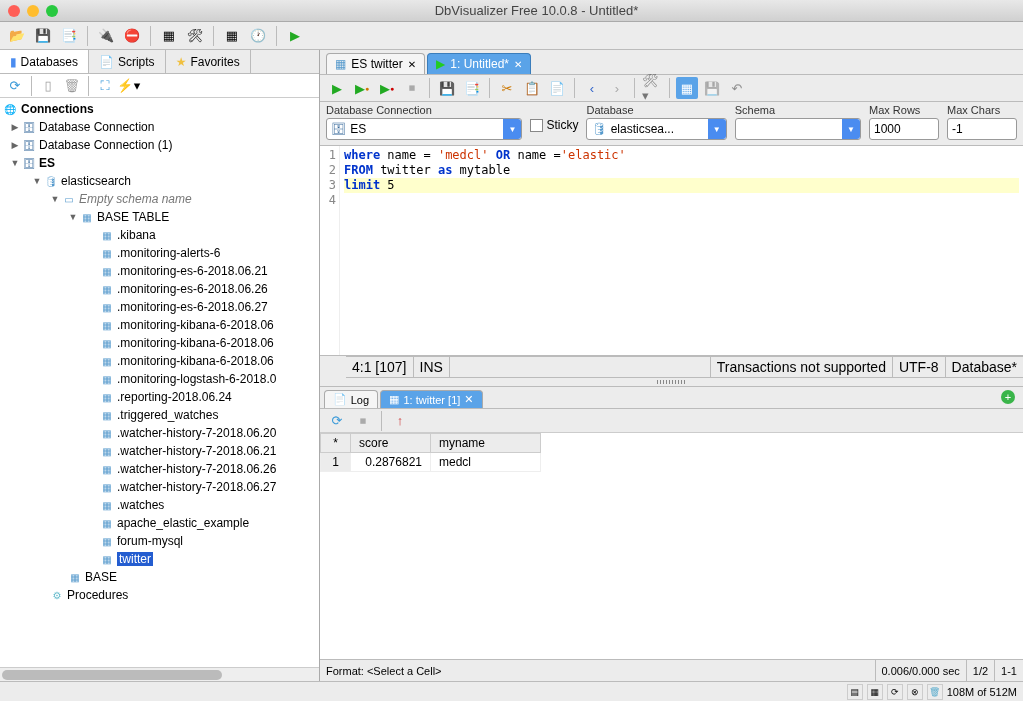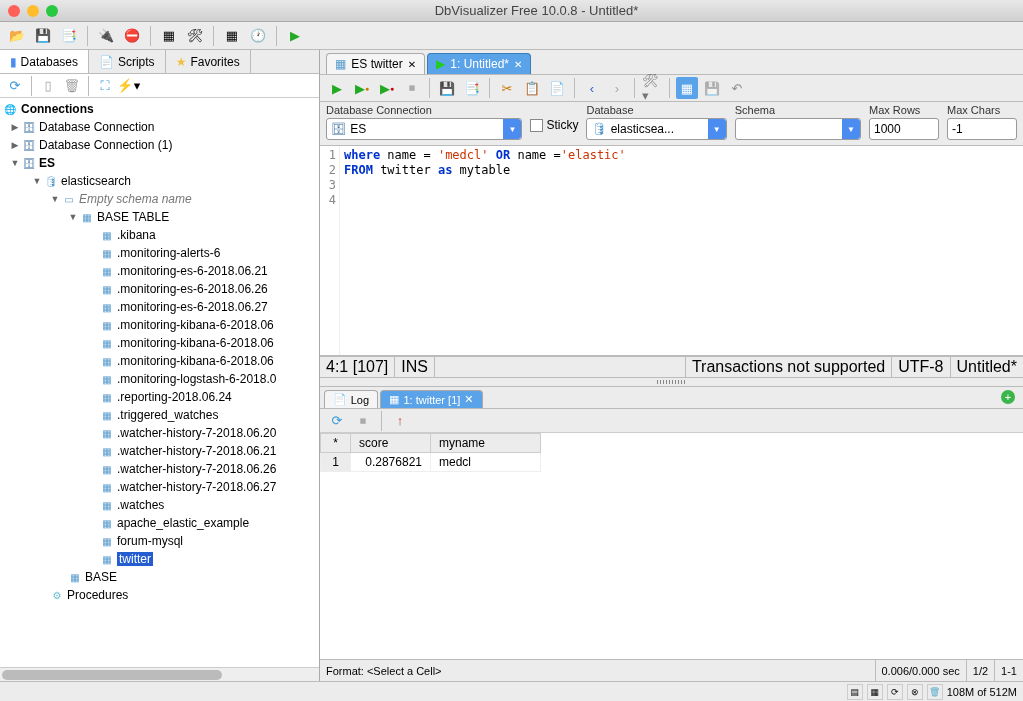--- a/index.html
+++ b/index.html
@@ -38,21 +38,21 @@
 .conn-label { font-size: 11px; color: #333; margin-bottom: 2px; }
 .sel-box { height: 22px; border: 1px solid #999; border-radius: 3px; background: #fff; display: flex; align-items: center; padding: 0 4px; position: relative; }
 .sel-arrow { position: absolute; right: 0; top: 0; width: 18px; height: 100%; background: #4a8cf0; border-radius: 0 3px 3px 0; display: flex; align-items: center; justify-content: center; color: #fff; font-size: 8px; }
 .inp-box { height: 22px; border: 1px solid #999; border-radius: 3px; background: #fff; padding: 0 4px; display: flex; align-items: center; }
 .sql-editor { flex: 0 0 210px; background: #fff; border-bottom: 1px solid #bbb; font-family: Menlo, Consolas, monospace; font-size: 12px; display: flex; overflow: hidden; }
 .gutter { width: 20px; background: #fff; border-right: 1px solid #eee; text-align: right; padding-right: 3px; color: #888; line-height: 15px; padding-top: 2px; }
 .code { flex: 1; line-height: 15px; padding: 2px 4px; position: relative; }
 .code .kw { color: #0033cc; font-weight: bold; }
 .code .str { color: #cc3300; }
 .code .hl { background: #ffffcc; display: block; }
-.status-row { height: 22px; border-top: 1px solid #bbb; border-bottom: 1px solid #bbb; background: #ececec; display: flex; align-items: center; font-size: 16px; }
+.status-row { height: 22px; border-top: 1px solid #bbb; border-bottom: 1px solid #bbb; background: #ececec; display: flex; align-items: center; font-size: 14px; margin-left: 26px; }
 .status-cell { border-right: 1px solid #bbb; padding: 0 6px; height: 100%; display: flex; align-items: center; }
 .drag-handle { height: 8px; background: #ececec; display: flex; align-items: center; justify-content: center; cursor: row-resize; }
 .drag-dots { width: 30px; height: 4px; background: repeating-linear-gradient(90deg, #888 0 1px, transparent 1px 3px); }
 .results-area { flex: 1; display: flex; flex-direction: column; background: #fff; border-top: 1px solid #bbb; }
 .res-tabs { height: 22px; background: #ececec; border-bottom: 1px solid #bbb; display: flex; align-items: flex-end; padding-left: 4px; position: relative; }
 .res-tab { padding: 2px 8px; border: 1px solid #aaa; border-bottom: none; border-radius: 4px 4px 0 0; background: #f5f5f5; margin-right: 2px; font-size: 11px; display: flex; align-items: center; gap: 4px; cursor: pointer; }
 .res-tab.active { background: #5aa3e8; color: #fff; }
 .res-plus { position: absolute; right: 8px; top: 3px; width: 14px; height: 14px; background: #3ab54a; border-radius: 50%; color: #fff; display: flex; align-items: center; justify-content: center; font-size: 11px; cursor: pointer; }
 .res-toolbar { height: 24px; border-bottom: 1px solid #ccc; background: #ececec; display: flex; align-items: center; padding: 0 6px; gap: 4px; }
 .grid { flex: 1; overflow: auto; background: #fff; }
@@ -326,30 +326,31 @@
             <span>-1</span>
           </div>
       </div>
     </div>
 
     <div class="sql-editor">
       <div class="gutter">1<br>2<br>3<br>4</div>
       <div class="code">
         <div><span class="kw">where</span><span> name = </span><span class="str">'medcl'</span><span> </span><span class="kw">OR</span><span> name =</span><span class="str">'elastic'</span></div>
         <div><span class="kw">FROM</span><span> twitter </span><span class="kw">as</span><span> mytable</span></div>
+        <div class="hl"><span class="kw">limit</span><span> 5</span></div>
       </div>
     </div>
 
     <div class="status-row">
       <div class="status-cell">4:1 [107]</div>
       <div class="status-cell">INS</div>
       <div class="status-cell" style="flex:1"></div>
       <div class="status-cell">Transactions not supported</div>
       <div class="status-cell">UTF-8</div>
-      <div class="status-cell" style="border-right:none">Untitled*</div>
+      <div class="status-cell" style="border-right:none">Database*</div>
     </div>
     <div class="drag-handle">
         <div class="drag-dots"></div>
       </div>
 
     <div class="results-area">
       <div class="res-tabs">
         <div class="res-tab">
             <span style="color:#c93">📄</span>
             <span>Log</span>

